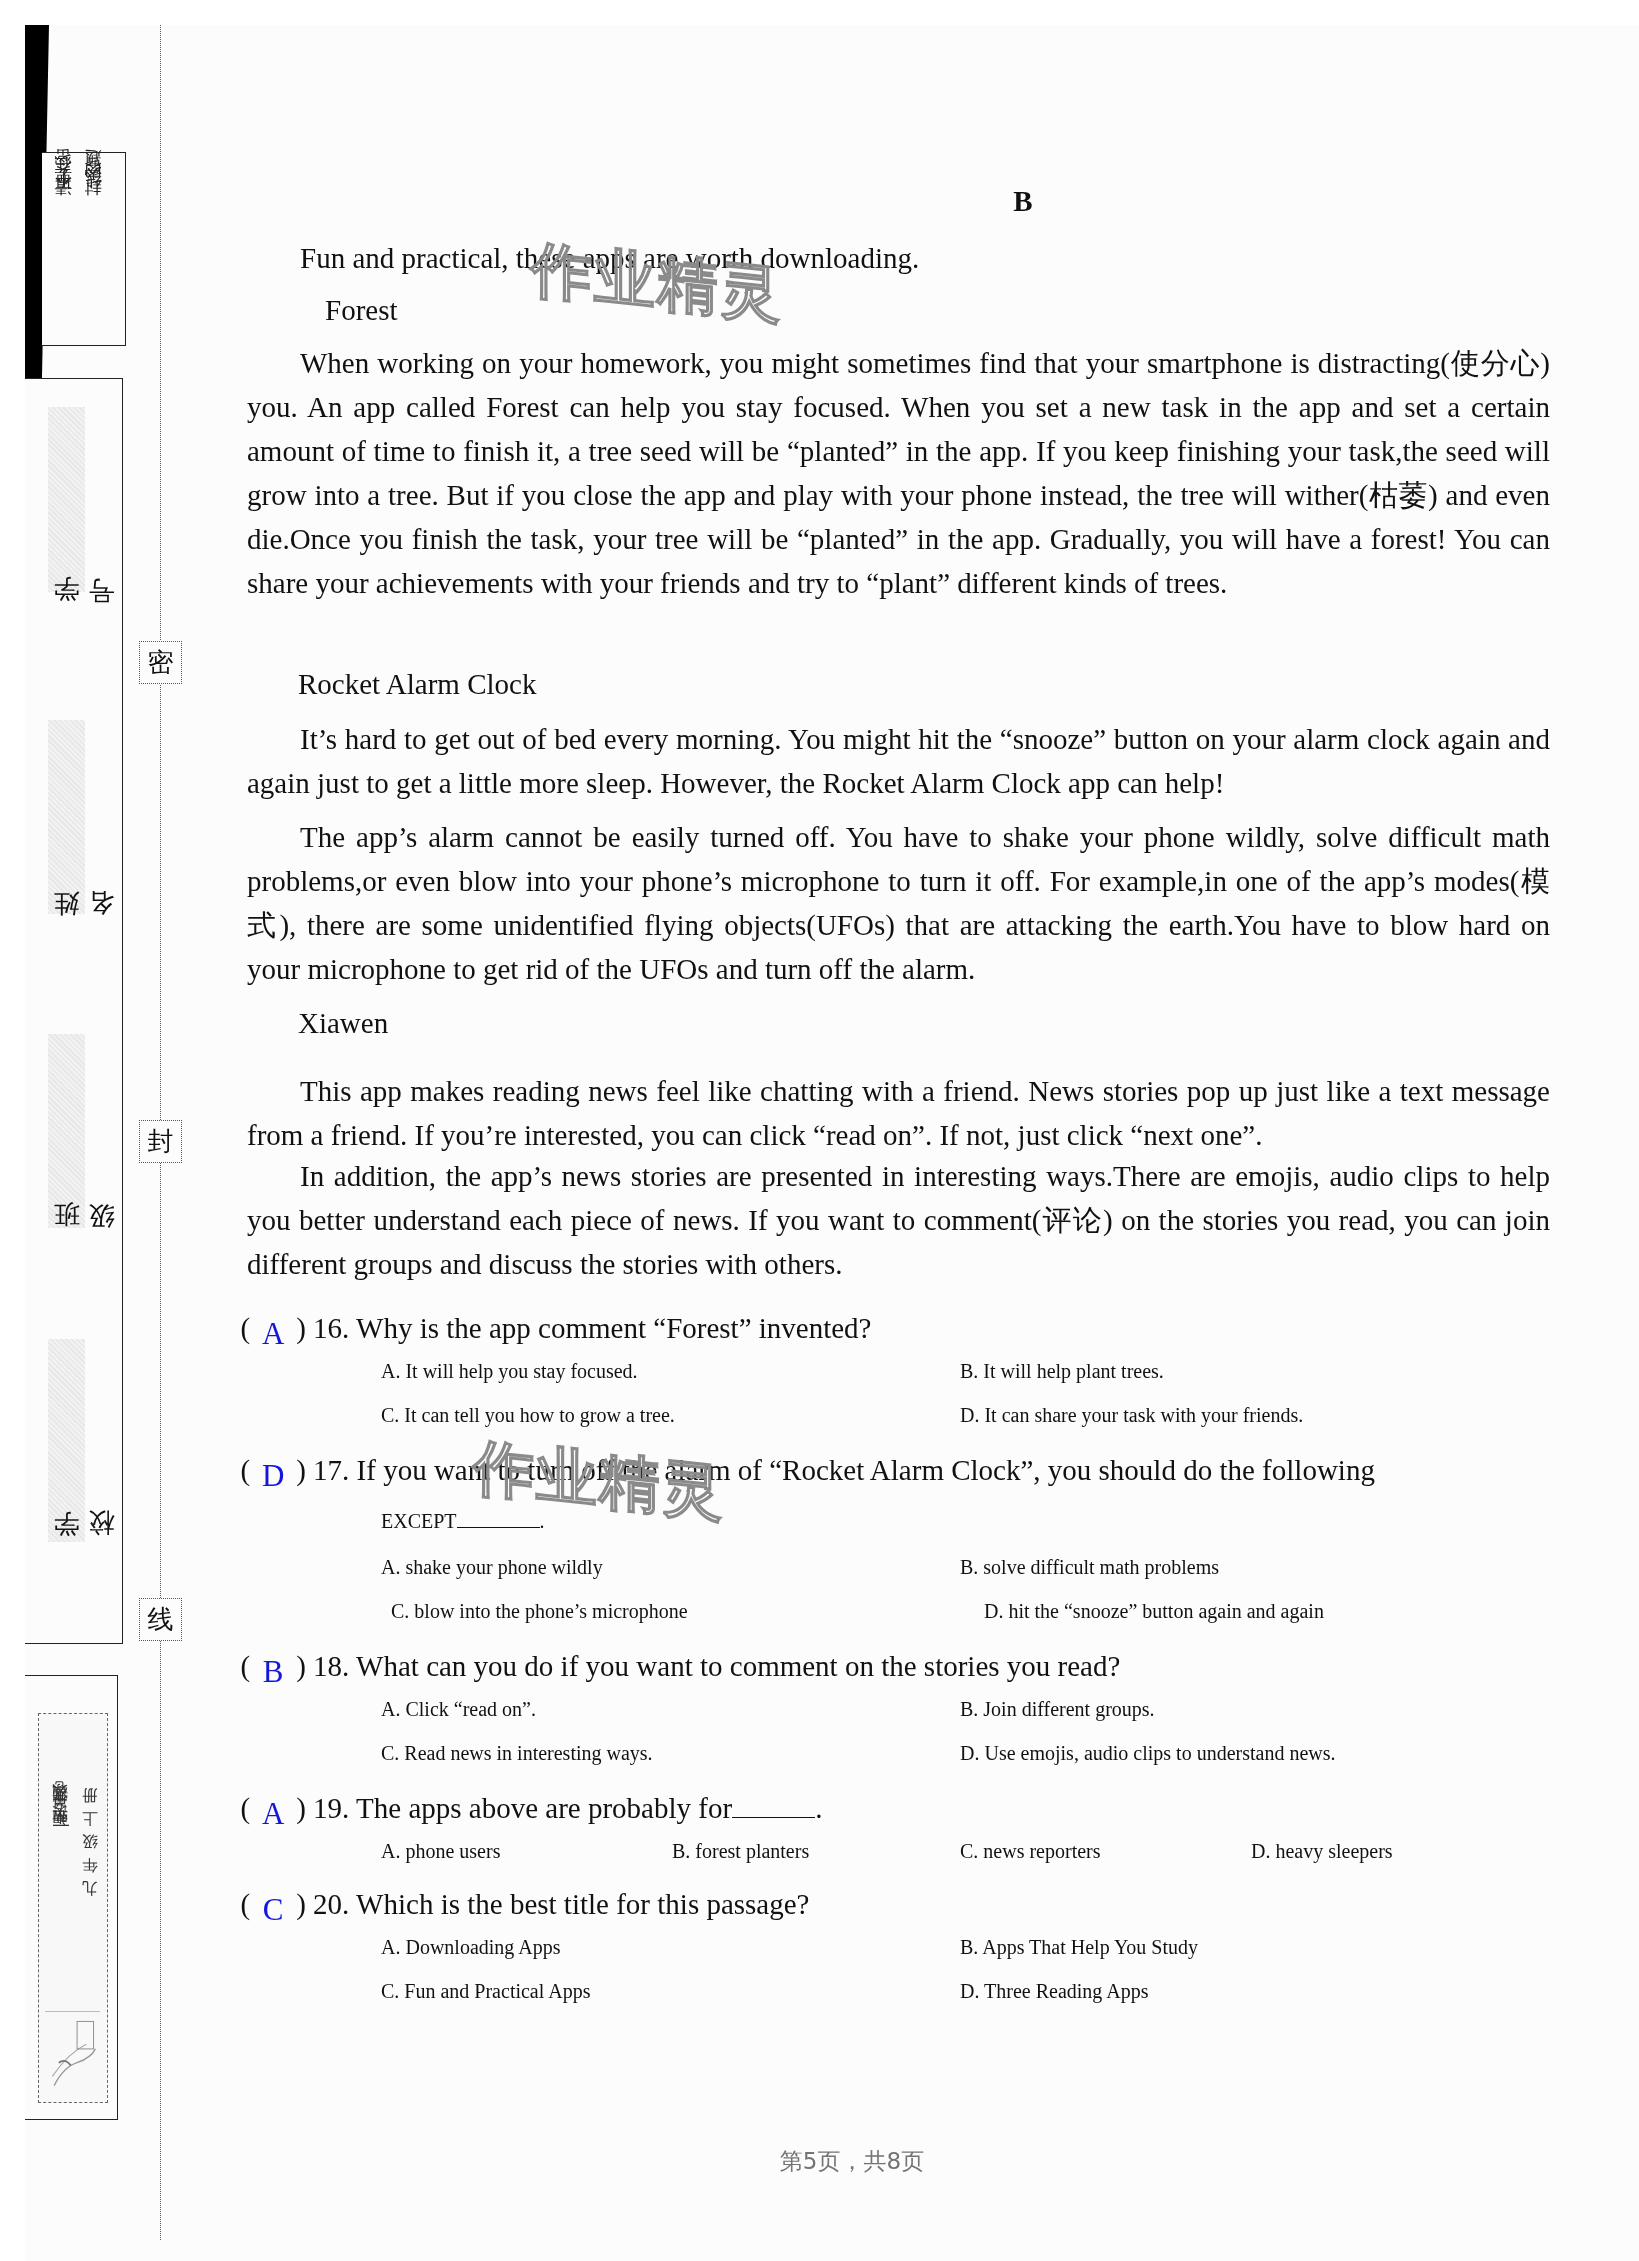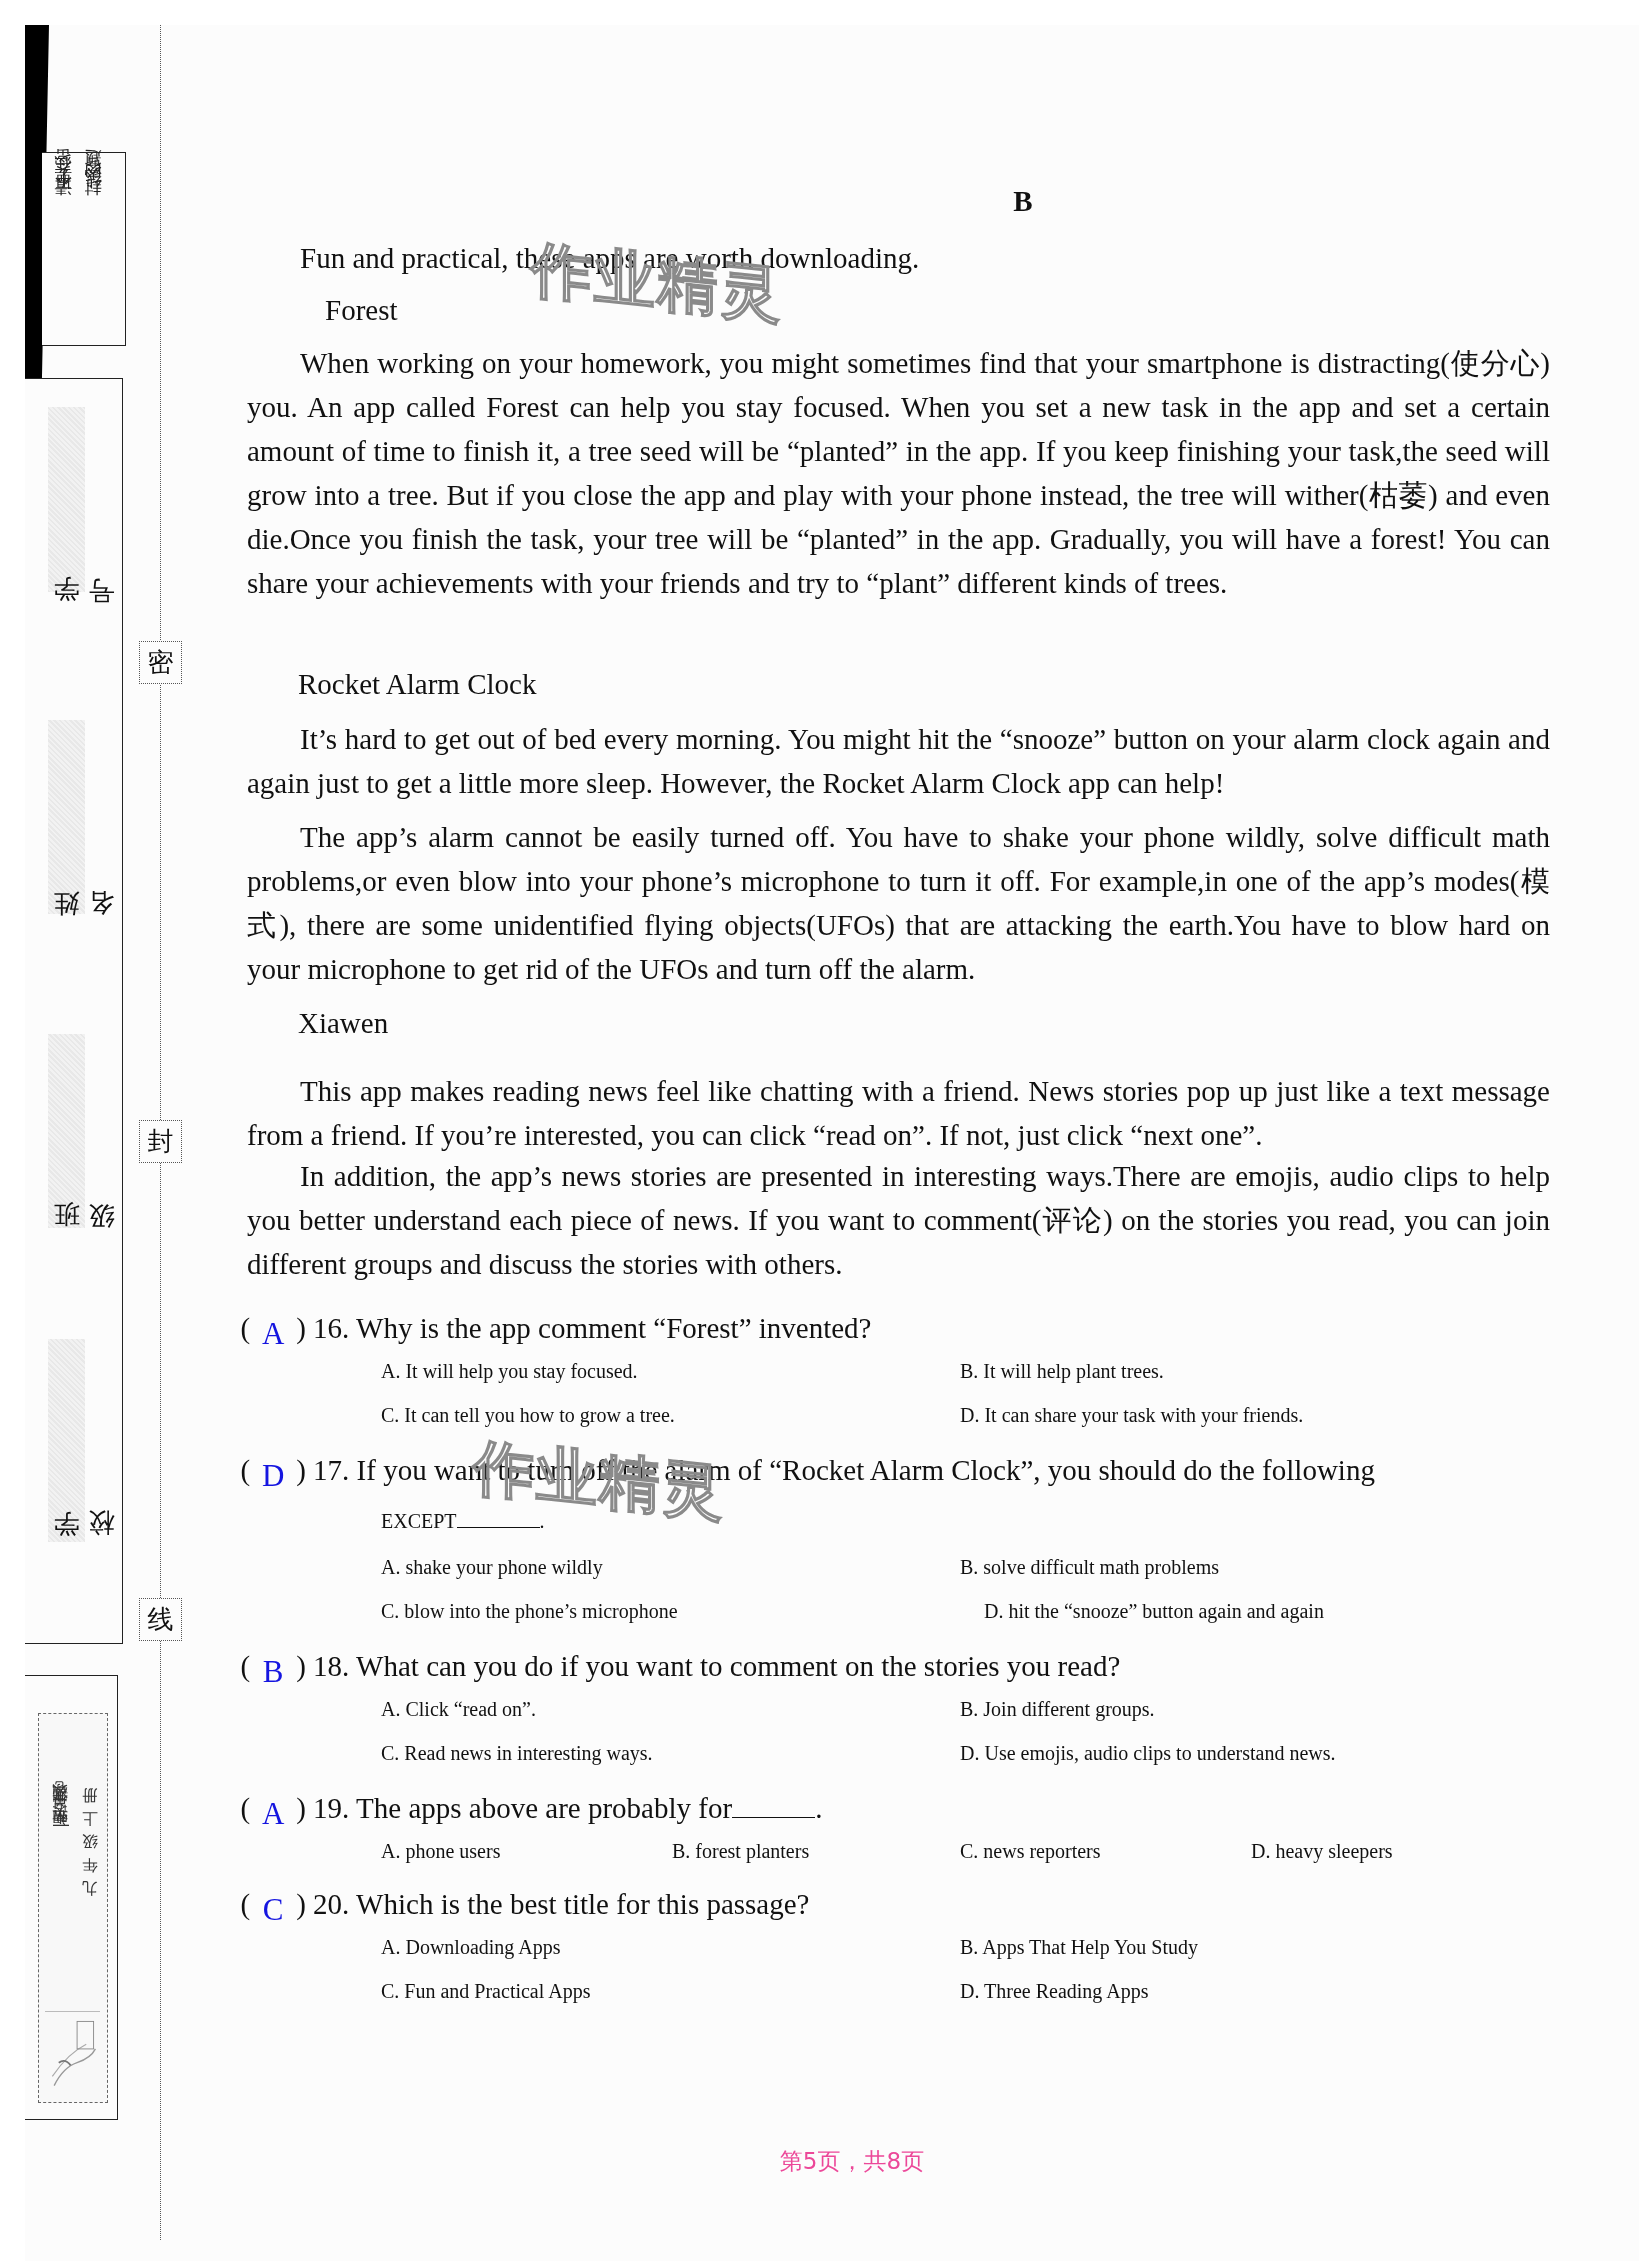--- a/index.html
+++ b/index.html
@@ -82,21 +82,21 @@
   .q-row { position: absolute; left: -6.5px; font-size: 29px; white-space: nowrap; line-height: 37px; }
   .q-paren { display: inline-block; }
   .q-answer {
     display: inline-block; width: 46px; text-align: center; color: #1515e0;
     font-size: 31px; position: relative; top: 5.5px;
   }
   .opt { position: absolute; font-size: 20px; white-space: nowrap; line-height: 37px; }
   .blank { display: inline-block; width: 83px; border-bottom: 1.8px solid #111; height: 24px; vertical-align: baseline; }
   .footer {
     position: absolute; top: 2146px; left: 0; width: 1639px; text-align: center;
-    font-family: "DejaVu Sans", sans-serif; font-size: 23px; color: #ec4899;
+    font-family: "DejaVu Sans", sans-serif; font-size: 23px; color: #737373;
     padding-left: 65px; box-sizing: border-box;
   }
   .watermark {
     position: absolute; font-family: "DejaVu Sans", sans-serif; font-weight: bold;
     font-size: 61px; color: transparent; -webkit-text-stroke: 1.2px #8a8a8a;
     letter-spacing: 1.8px; pointer-events: none; transform: skewY(6deg);
   }
 </style>
 </head>
 <body>
@@ -178,21 +178,21 @@
   <div class="q-row" style="top:1451px;">
     <span class="q-paren">(</span><span class="q-answer">D</span><span class="q-paren">)</span>
     <span>17.</span>
     <span>If you want to turn off the alarm  of “Rocket Alarm Clock”, you should do the following</span>
   </div>
   <div class="opt" style="top:1503px; left:134px;">
     <span>EXCEPT</span><span class="blank"></span>.
   </div>
   <div class="opt" style="top:1549px; left:134px;">A. shake your phone wildly</div>
   <div class="opt" style="top:1549px; left:713px;">B. solve difficult math problems</div>
-  <div class="opt" style="top:1593px; left:134px;">C. blow into the phone’s microphone</div>
+  <div class="opt" style="top:1593px; left:144px;">C. blow into the phone’s microphone</div>
   <div class="opt" style="top:1593px; left:713px;margin-left:24px;">D. hit the “snooze” button again and again</div>
 
   <div class="q-row" style="top:1647px;">
     <span class="q-paren">(</span><span class="q-answer">B</span><span class="q-paren">)</span>
     <span>18.</span>
     <span>What can you do if you want to comment on the stories you read?</span>
   </div>
   <div class="opt" style="top:1691px; left:134px;">A. Click “read on”.</div>
   <div class="opt" style="top:1691px; left:713px;">B. Join different groups.</div>
   <div class="opt" style="top:1735px; left:134px;">C. Read news in interesting ways.</div>

